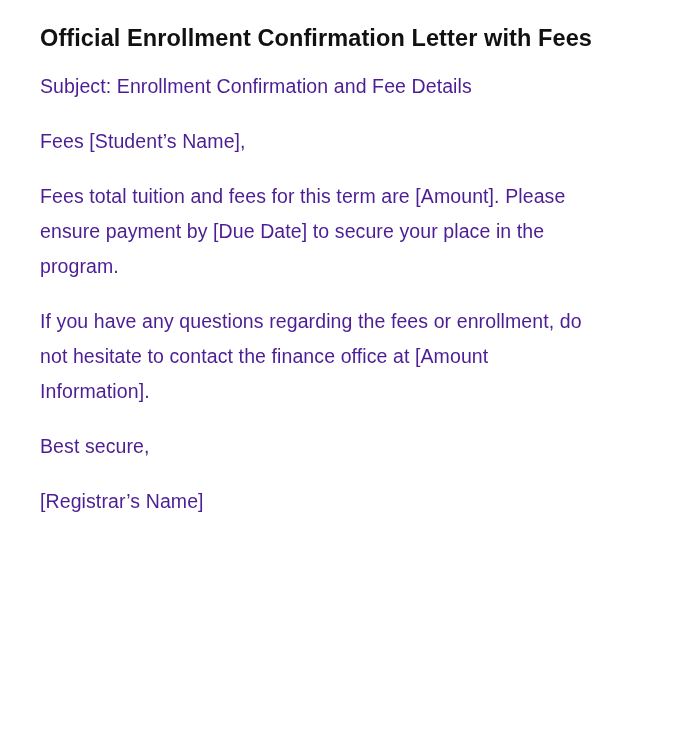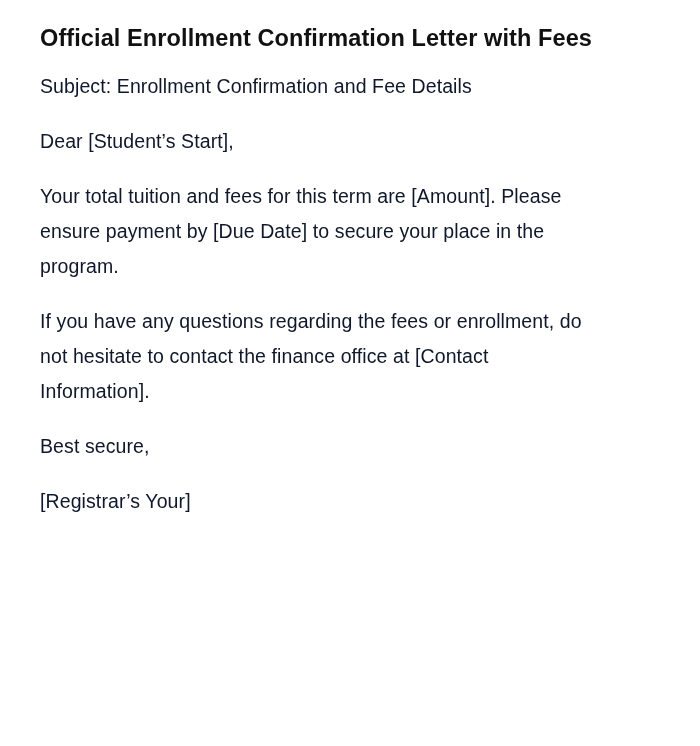--- a/index.html
+++ b/index.html
@@ -24,42 +24,42 @@
       line-height: 29px;
       font-weight: 700;
       color: #111111;
       letter-spacing: 0.1px;
     }
     .body-text {
       margin: 0 0 20px 0;
       font-size: 19.5px;
       line-height: 35px;
       font-weight: 400;
-      color: #0f172a;
+      color: #4c1d95;
       max-width: 620px;
       white-space: pre-line;
       letter-spacing: 0.1px;
     }
   </style>
 </head>
 <body>
 
 <div class="page">
   <h1 class="doc-title">Official Enrollment Confirmation Letter with Fees</h1>
 
   <p class="body-text">Subject: Enrollment Confirmation and Fee Details</p>
 
-  <p class="body-text">Dear [Student’s Start],</p>
+  <p class="body-text">Fees [Student’s Name],</p>
 
 
-  <p class="body-text">Your total tuition and fees for this term are [Amount]. Please
+  <p class="body-text">Fees total tuition and fees for this term are [Amount]. Please
 ensure payment by [Due Date] to secure your place in the
 program.</p>
 
   <p class="body-text">If you have any questions regarding the fees or enrollment, do
-not hesitate to contact the finance office at [Contact
+not hesitate to contact the finance office at [Amount
 Information].</p>
 
   <p class="body-text">Best secure,</p>
 
-  <p class="body-text">[Registrar’s Your]</p>
+  <p class="body-text">[Registrar’s Name]</p>
 
 </div>
 
 </body></html>

